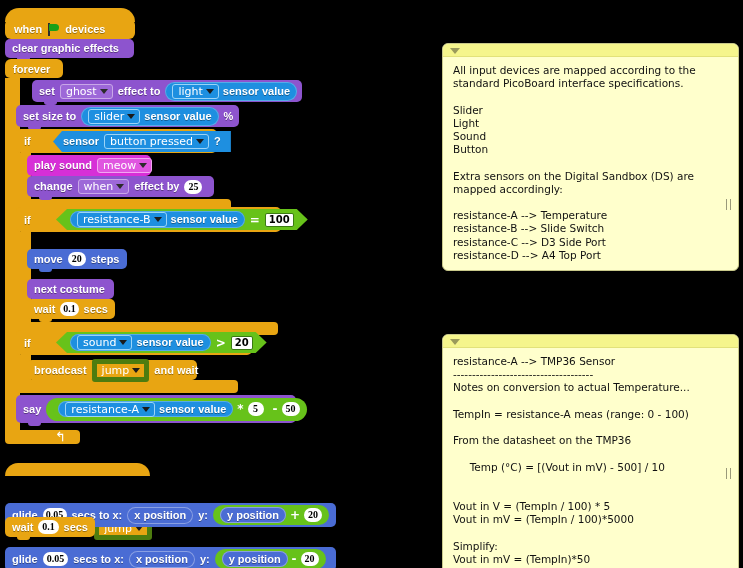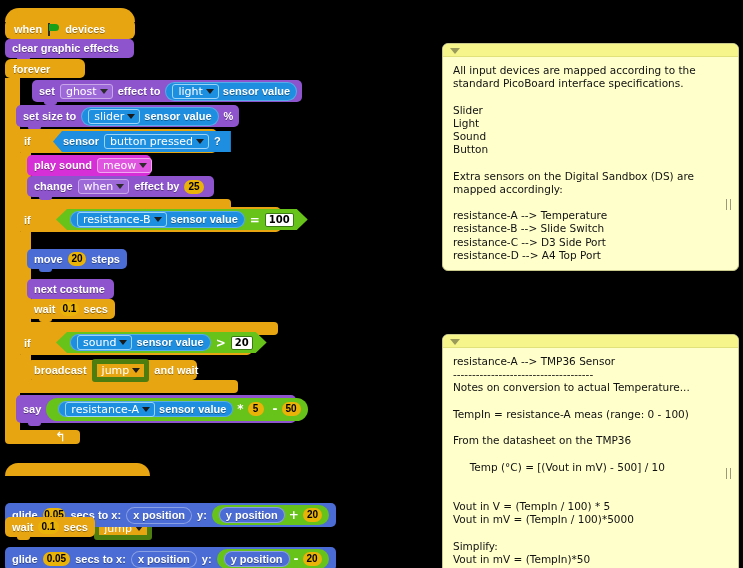--- a/index.html
+++ b/index.html
@@ -95,27 +95,27 @@
   .drop-sound  { background: #E055E0; border: 1px solid #F2A6F2; }
   .drop-ctrl   { background: #E8A512; border: 5px solid #4d7c0f; color:#fff; }
   .drop-sensor { background: #1D8FE0; border: 1px solid #9BD4F7; }
   .drop-sensor .car, .drop-ctrl .car { border-top-color:#1b1b1b; }
 
   
   .num {
     display: inline-flex;
     align-items: center;
     justify-content: center;
-    background: #eab308;
+    background: #ffffff;
     color: #000;
     border-radius: 9px;
     min-width: 16px;
     height: 14px;
     padding: 0 4px;
-    font-family: Liberation Sans, sans-serif;
+    font-family: Liberation Serif, serif;
     font-weight: bold;
     font-size: 10px;
     line-height: 1;
   }
   
   .numsq {
     display: inline-flex;
     align-items: center;
     justify-content: center;
     background: #fff;
@@ -243,21 +243,21 @@
           <span class="cloth"></span>
       </span>
       <span class="blk-txt">devices</span>
     </div>
   </div>
 
   <div class="sblk looks" style="left:5px; top:39px; width:129px; height:19px;">
     <span class="blk-txt">clear graphic effects</span>
   </div>
 
-  <div class="cblock ctrl-top" style="left:5px; top:59px; width:80px; height:19px;">
+  <div class="cblock ctrl-top" style="left:5px; top:59px; width:58px; height:19px;">
     <span class="blk-txt" style="position:absolute;left:8px;top:5px;">forever</span>
   </div>
   <div class="c-left" style="left:5px; top:78px; width:15px; height:352px;"></div>
   <div class="c-bottom" style="left:5px; top:430px; width:75px; height:14px;"></div>
   <span class="looparrow" style="left:55px; top:430px;">↰</span>
 
   <div class="sblk looks" style="left:32px; top:80px; width:270px; height:22px;">
     <span class="blk-txt">set</span>
     <span class="drop drop-looks">
       <span>ghost</span>

